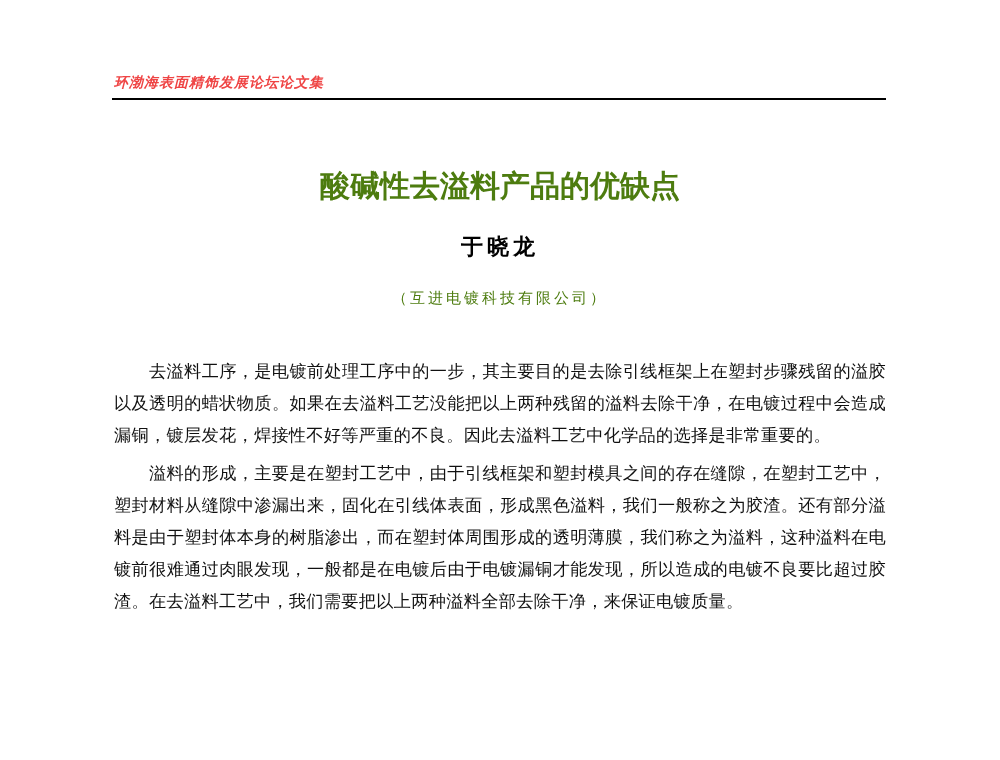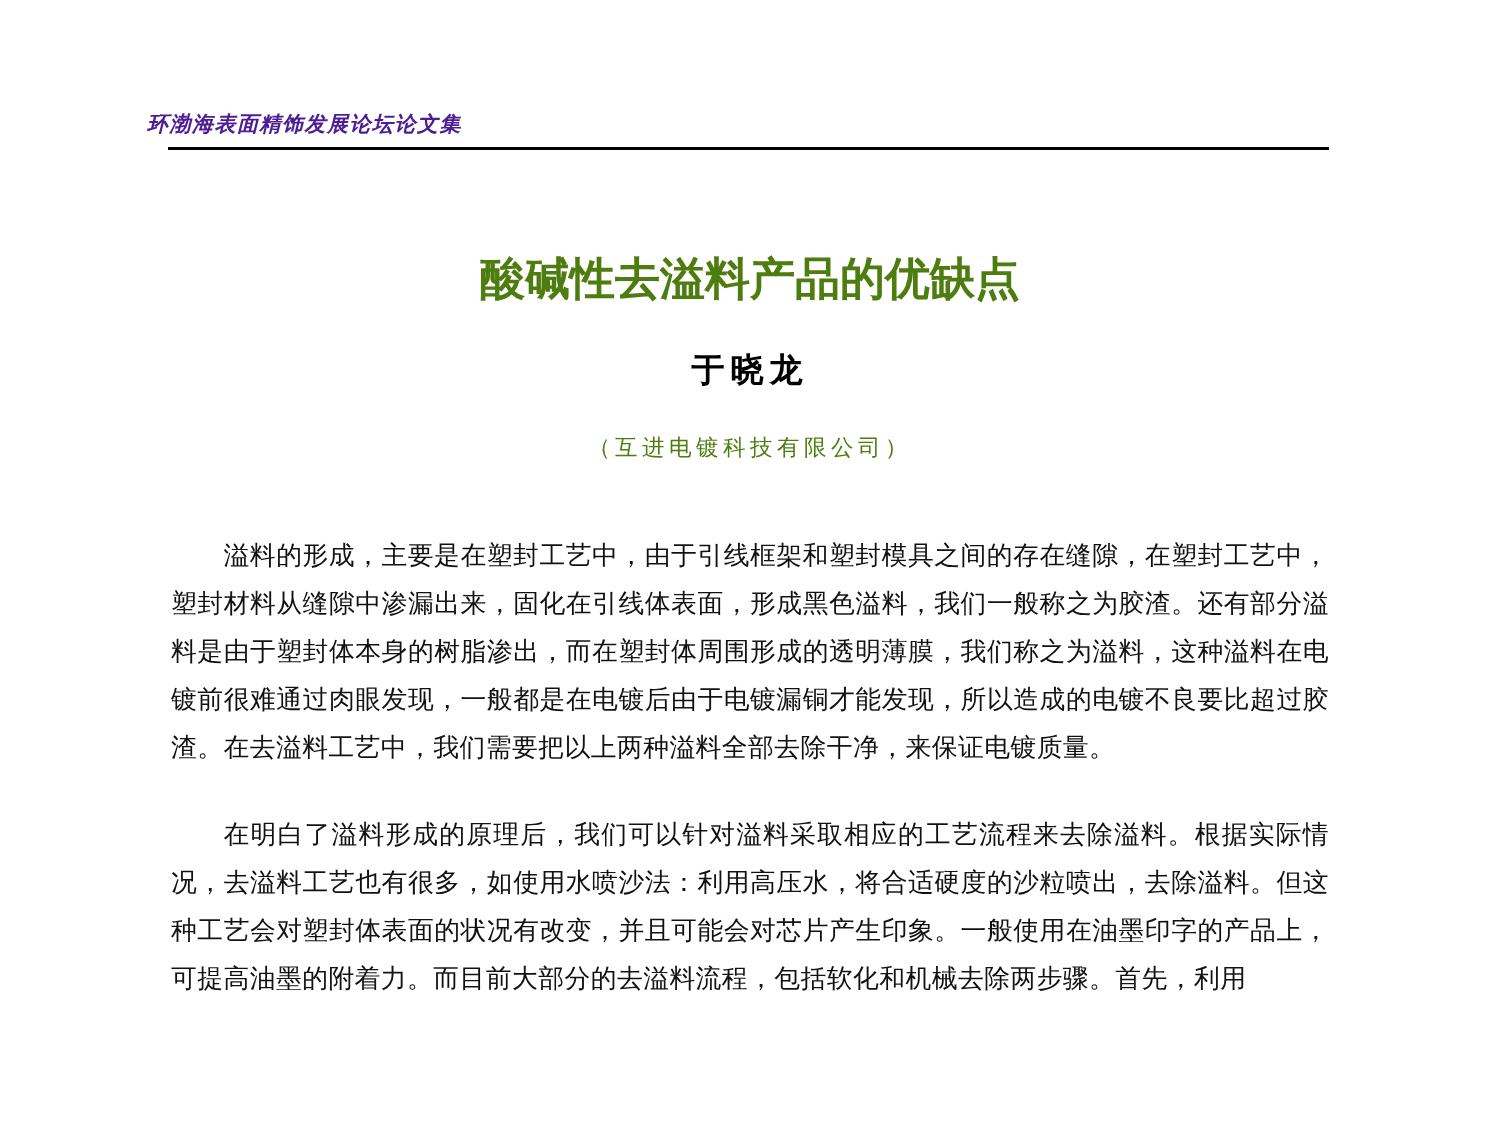--- a/index.html
+++ b/index.html
@@ -10,28 +10,28 @@
   body {
     width: 1000px;
     height: 760px;
     overflow: hidden;
     position: relative;
     font-family: "DejaVu Sans", sans-serif;
     color: #111111;
   }
   .running-header {
     position: absolute;
-    left: 98px;
+    left: 114px;
     top: 74px;
     font-family: "DejaVu Serif", serif;
     font-size: 14px;
     font-weight: bold;
     font-style: italic;
     letter-spacing: 1px;
-    color: #4c1d95;
+    color: #ef4444;
   }
   .header-rule {
     position: absolute;
     left: 112px;
     top: 98px;
     width: 774px;
     height: 2px;
     background: #000;
   }
   .title {
@@ -78,28 +78,28 @@
   .para {
     margin: 0 0 6px 0;
     font-size: 17.2px;
     line-height: 32px;
     text-indent: 35px;
     text-align: justify;
     text-align-last: left;
     letter-spacing: 0.3px;
     color: #111;
   }
-  .para.p2 { margin-bottom: 26px; }
+  .para.p2 { margin-bottom: 9px; }
 </style>
 </head>
 <body>
 
 <div class="running-header">环渤海表面精饰发展论坛论文集</div>
 <div class="header-rule"></div>
 
 <div class="title">酸碱性去溢料产品的优缺点</div>
 <div class="author">于晓龙</div>
 <div class="affiliation">（互进电镀科技有限公司）</div>
 
 <div class="body">
+  <p class="para p1">去溢料工序，是电镀前处理工序中的一步，其主要目的是去除引线框架上在塑封步骤残留的溢胶以及透明的蜡状物质。如果在去溢料工艺没能把以上两种残留的溢料去除干净，在电镀过程中会造成漏铜，镀层发花，焊接性不好等严重的不良。因此去溢料工艺中化学品的选择是非常重要的。</p>
   <p class="para p2">溢料的形成，主要是在塑封工艺中，由于引线框架和塑封模具之间的存在缝隙，在塑封工艺中，塑封材料从缝隙中渗漏出来，固化在引线体表面，形成黑色溢料，我们一般称之为胶渣。还有部分溢料是由于塑封体本身的树脂渗出，而在塑封体周围形成的透明薄膜，我们称之为溢料，这种溢料在电镀前很难通过肉眼发现，一般都是在电镀后由于电镀漏铜才能发现，所以造成的电镀不良要比超过胶渣。在去溢料工艺中，我们需要把以上两种溢料全部去除干净，来保证电镀质量。</p>
-  <p class="para p3">在明白了溢料形成的原理后，我们可以针对溢料采取相应的工艺流程来去除溢料。根据实际情况，去溢料工艺也有很多，如使用水喷沙法：利用高压水，将合适硬度的沙粒喷出，去除溢料。但这种工艺会对塑封体表面的状况有改变，并且可能会对芯片产生印象。一般使用在油墨印字的产品上，可提高油墨的附着力。而目前大部分的去溢料流程，包括软化和机械去除两步骤。首先，利用</p>
 </div>
 
 </body></html>

